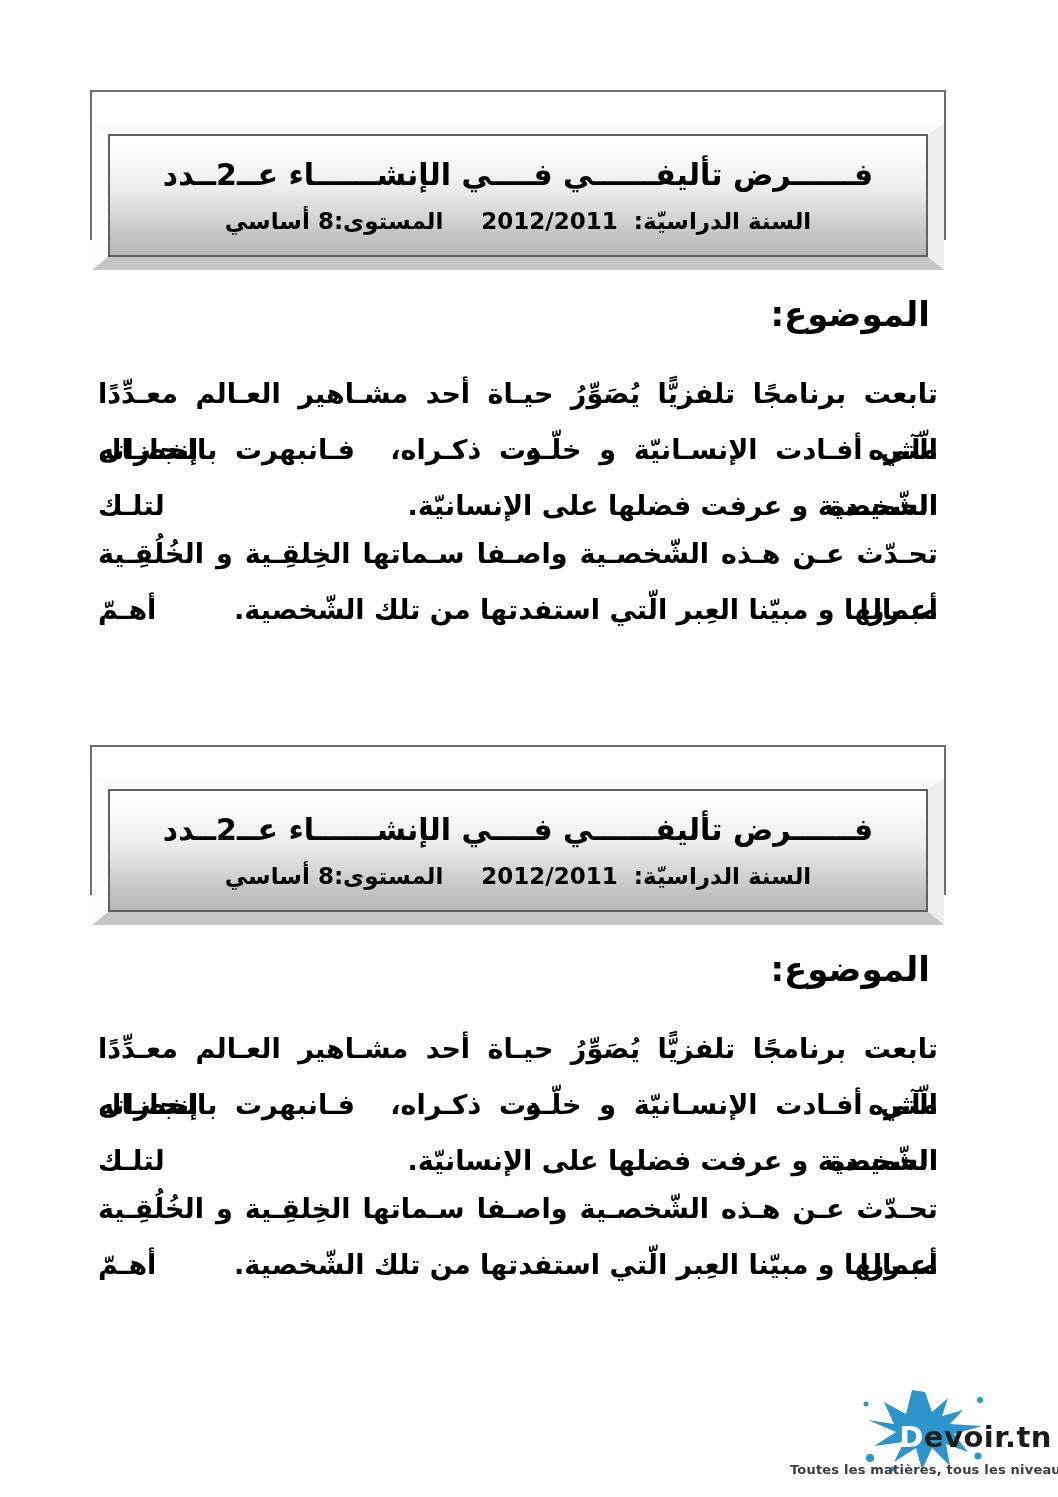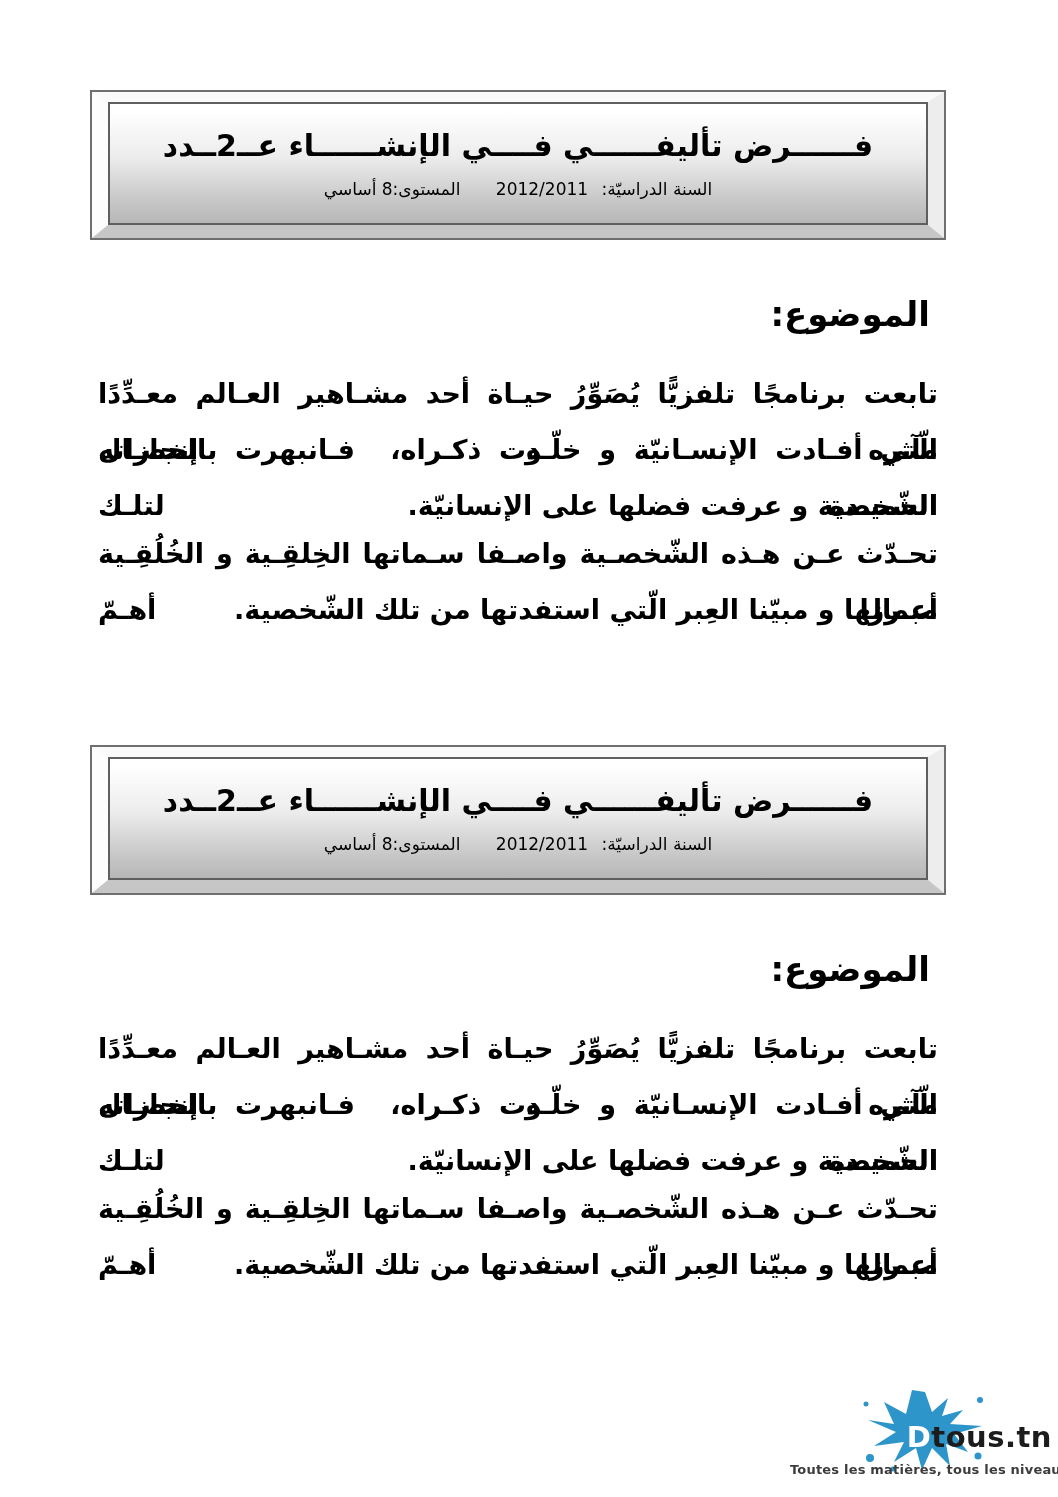--- a/index.html
+++ b/index.html
@@ -22,34 +22,35 @@
     box-sizing:border-box;
     border:2px solid #6f6f6f;
     background:#ffffff;
   }
   .banner-bevel{
     width:100%;height:100%;box-sizing:border-box;
     border-top:10px solid #fafafa;
     border-left:16px solid #fdfdfd;
     border-right:16px solid #ededed;
     border-bottom:13px solid #c6c6c6;
+    margin-top:32px;
   }
   .banner-inner{
     width:100%;height:100%;box-sizing:border-box;
     border:2px solid #5f5f5f;
     background:linear-gradient(to bottom,#ffffff 6%,#ececec 45%,#c6c6c6 82%,#b7b7b7 100%);
     display:flex;flex-direction:column;align-items:center;justify-content:center;
     gap:16px;
   }
   .banner-title{
     font-size:30px;font-weight:bold;letter-spacing:0.5px;
     white-space:nowrap;
   }
   .banner-subtitle{
-    font-size:17px;font-weight:normal;white-space:nowrap;
+    font-size:23px;font-weight:bold;white-space:nowrap;
   }
   .banner-subtitle .year{margin-right:8px;unicode-bidi:embed;}
   .banner-subtitle .level{margin-right:30px;}
 
   
   .subject-heading{
     position:absolute;top:196px;right:8px;margin:8px;
     font-size:34px;font-weight:bold;
   }
   .para{position:absolute;left:0;right:0;padding:0 8px;}
@@ -143,17 +144,17 @@
     <svg class="splash" viewBox="0 0 130 86" xmlns="http://www.w3.org/2000/svg">
       <g id="splash-group" fill="#2d95c9">
         <path d="M65 6 L72 26 L88 12 L82 30 L103 24 L90 38 L122 40 L94 48 L108 66 L86 58 L90 80 L72 62 L62 84 L56 62 L34 76 L44 56 L14 60 L36 46 L8 34 L34 38 L24 16 L46 28 L52 4 Z"></path>
         <circle cx="10" cy="72" r="4"></circle>
         <circle cx="120" cy="14" r="3"></circle>
         <circle cx="118" cy="70" r="3.5"></circle>
         <circle cx="6" cy="18" r="2.5"></circle>
         <circle cx="33" cy="83" r="2.5"></circle>
       </g>
     </svg>
-    <div class="brand"><span class="brand-d">D</span><span>tous.tn</span></div>
+    <div class="brand"><span class="brand-d">D</span><span>evoir.tn</span></div>
     <div class="tagline">Toutes les matières, tous les niveaux...</div>
   </div>
 
 </div>
 
 </body></html>

